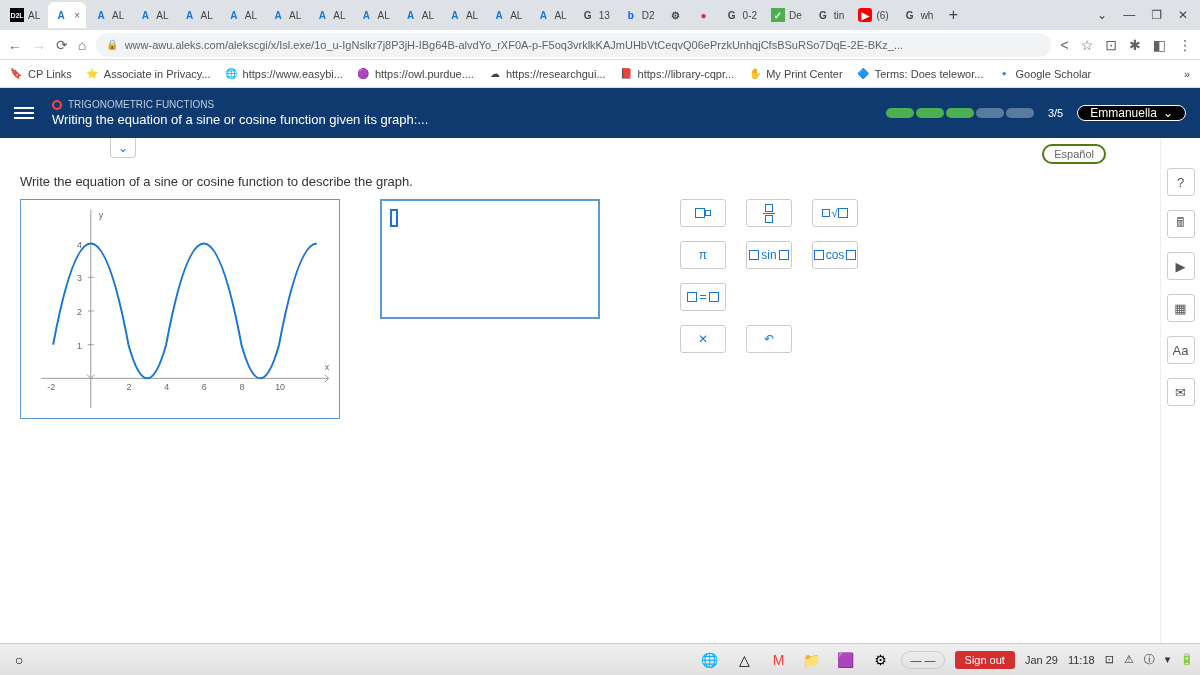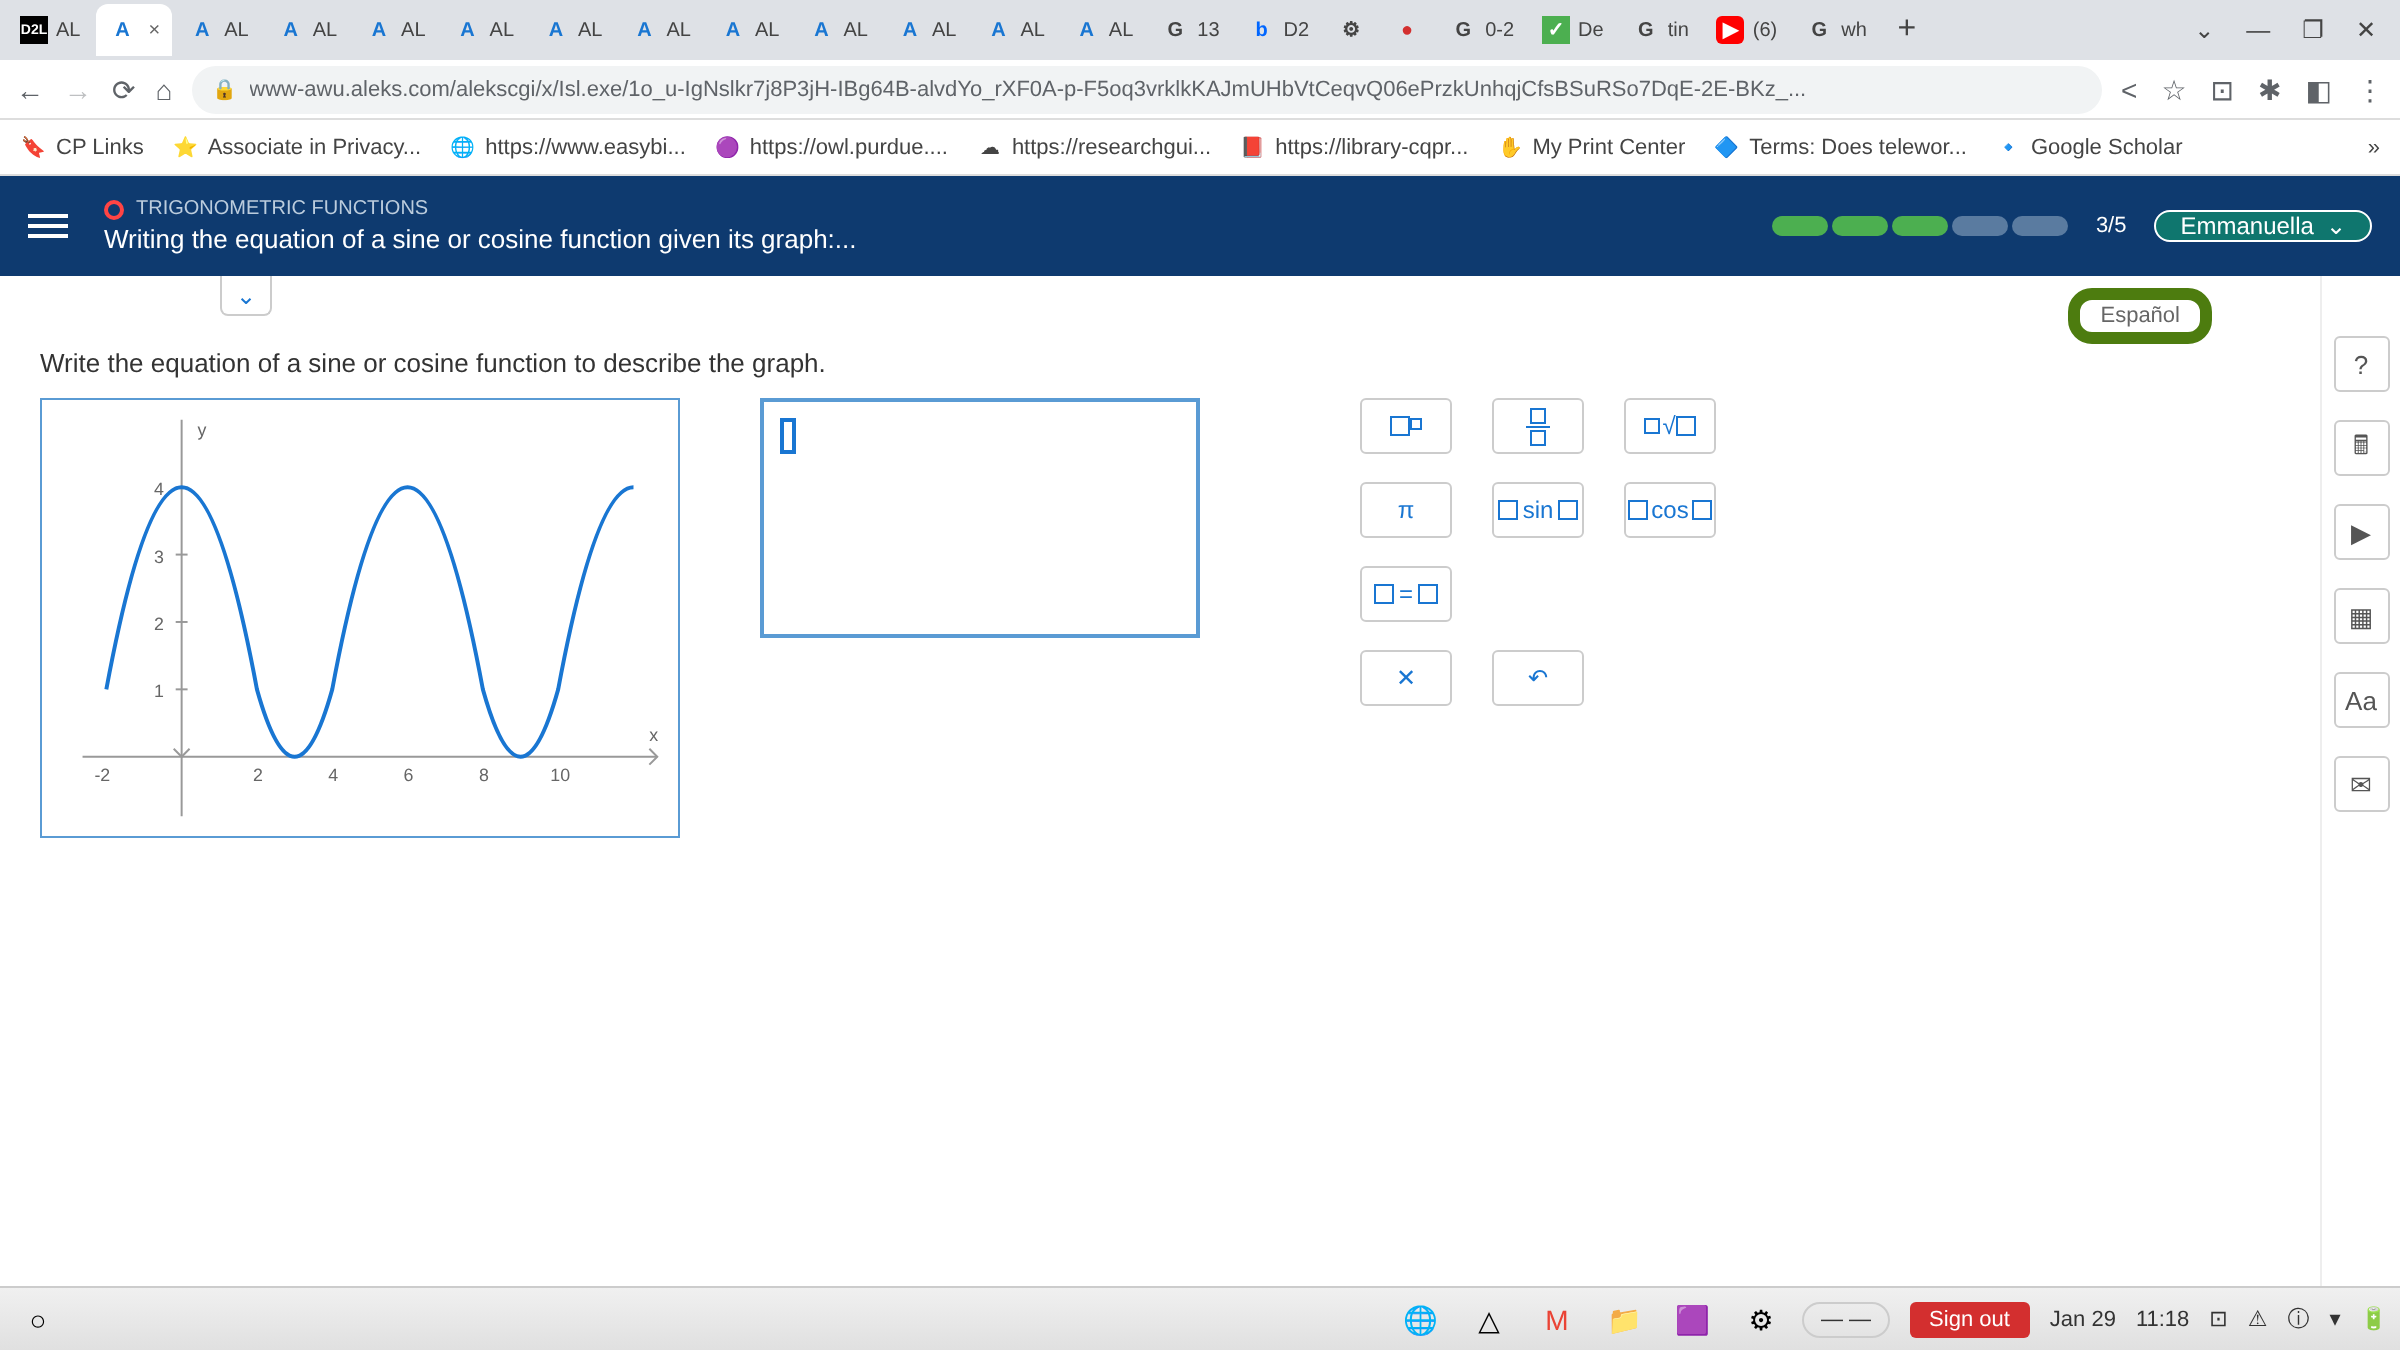--- a/index.html
+++ b/index.html
@@ -25,25 +25,25 @@
 .burger span{height:2px;background:#fff}
 .hdr-left{display:flex;flex-direction:column;gap:2px}
 .hdr-cat{display:flex;align-items:center;gap:6px;font-size:10px;color:#bcd}
 .hdr-cat .dot{width:10px;height:10px;border:2px solid #f44;border-radius:50%}
 .hdr-title{font-size:13px}
 .hdr-right{margin-left:auto;display:flex;align-items:center;gap:14px}
 .progress{display:flex;gap:2px}
 .pseg{width:28px;height:10px;border-radius:5px;background:#5a7ba0}
 .pseg.done{background:#4caf50}
 .progress-label{font-size:11px}
-.user-badge{border:1px solid #fff;border-radius:16px;padding:0 12px;display:flex;align-items:center;gap:6px;background:#0f766e;font-size:12px}
+.user-badge{border:1px solid #fff;border-radius:16px;padding:0 12px;display:flex;align-items:center;gap:6px;background:#000000;font-size:12px}
 .app-body{flex:1;display:flex;position:relative;background:#fff}
 .content{flex:1;padding:10px 20px;position:relative}
 .collapse-btn{position:absolute;top:0;left:110px;width:26px;height:20px;border:1px solid #ccc;border-top:none;background:#fff;display:flex;align-items:center;justify-content:center;color:#1976d2;border-radius:0 0 4px 4px}
-.lang-pill{position:absolute;top:6px;right:54px;border:6px solid #4d7c0f;border-radius:12px;padding:2px 10px;font-size:11px;color:#666}
+.lang-pill{position:absolute;top:6px;right:54px;border:2px solid #4d7c0f;border-radius:12px;padding:2px 10px;font-size:11px;color:#666}
 .prompt{margin:26px 0 10px 0;font-size:13px;color:#333}
 .work-area{display:flex;gap:40px;align-items:flex-start}
 .graph{width:320px;height:220px;border:1px solid #5a9bd4;position:relative;background:#fff}
 .graph svg{width:100%;height:100%}
 .answer-input{width:220px;height:120px;border:2px solid #5a9bd4;background:#fff;position:relative;padding:4px}
 .cursor{width:8px;height:18px;border:2px solid #1976d2;margin:4px}
 .keypad{margin-left:40px}
 .kp-row{display:flex;gap:20px;margin-bottom:14px}
 .kp-btn{width:46px;height:28px;border:1px solid #ccc;background:#fff;display:flex;align-items:center;justify-content:center;font-size:12px;color:#1976d2;border-radius:3px}
 .kp-btn .box{width:10px;height:10px;border:1.5px solid #1976d2;display:inline-block}

